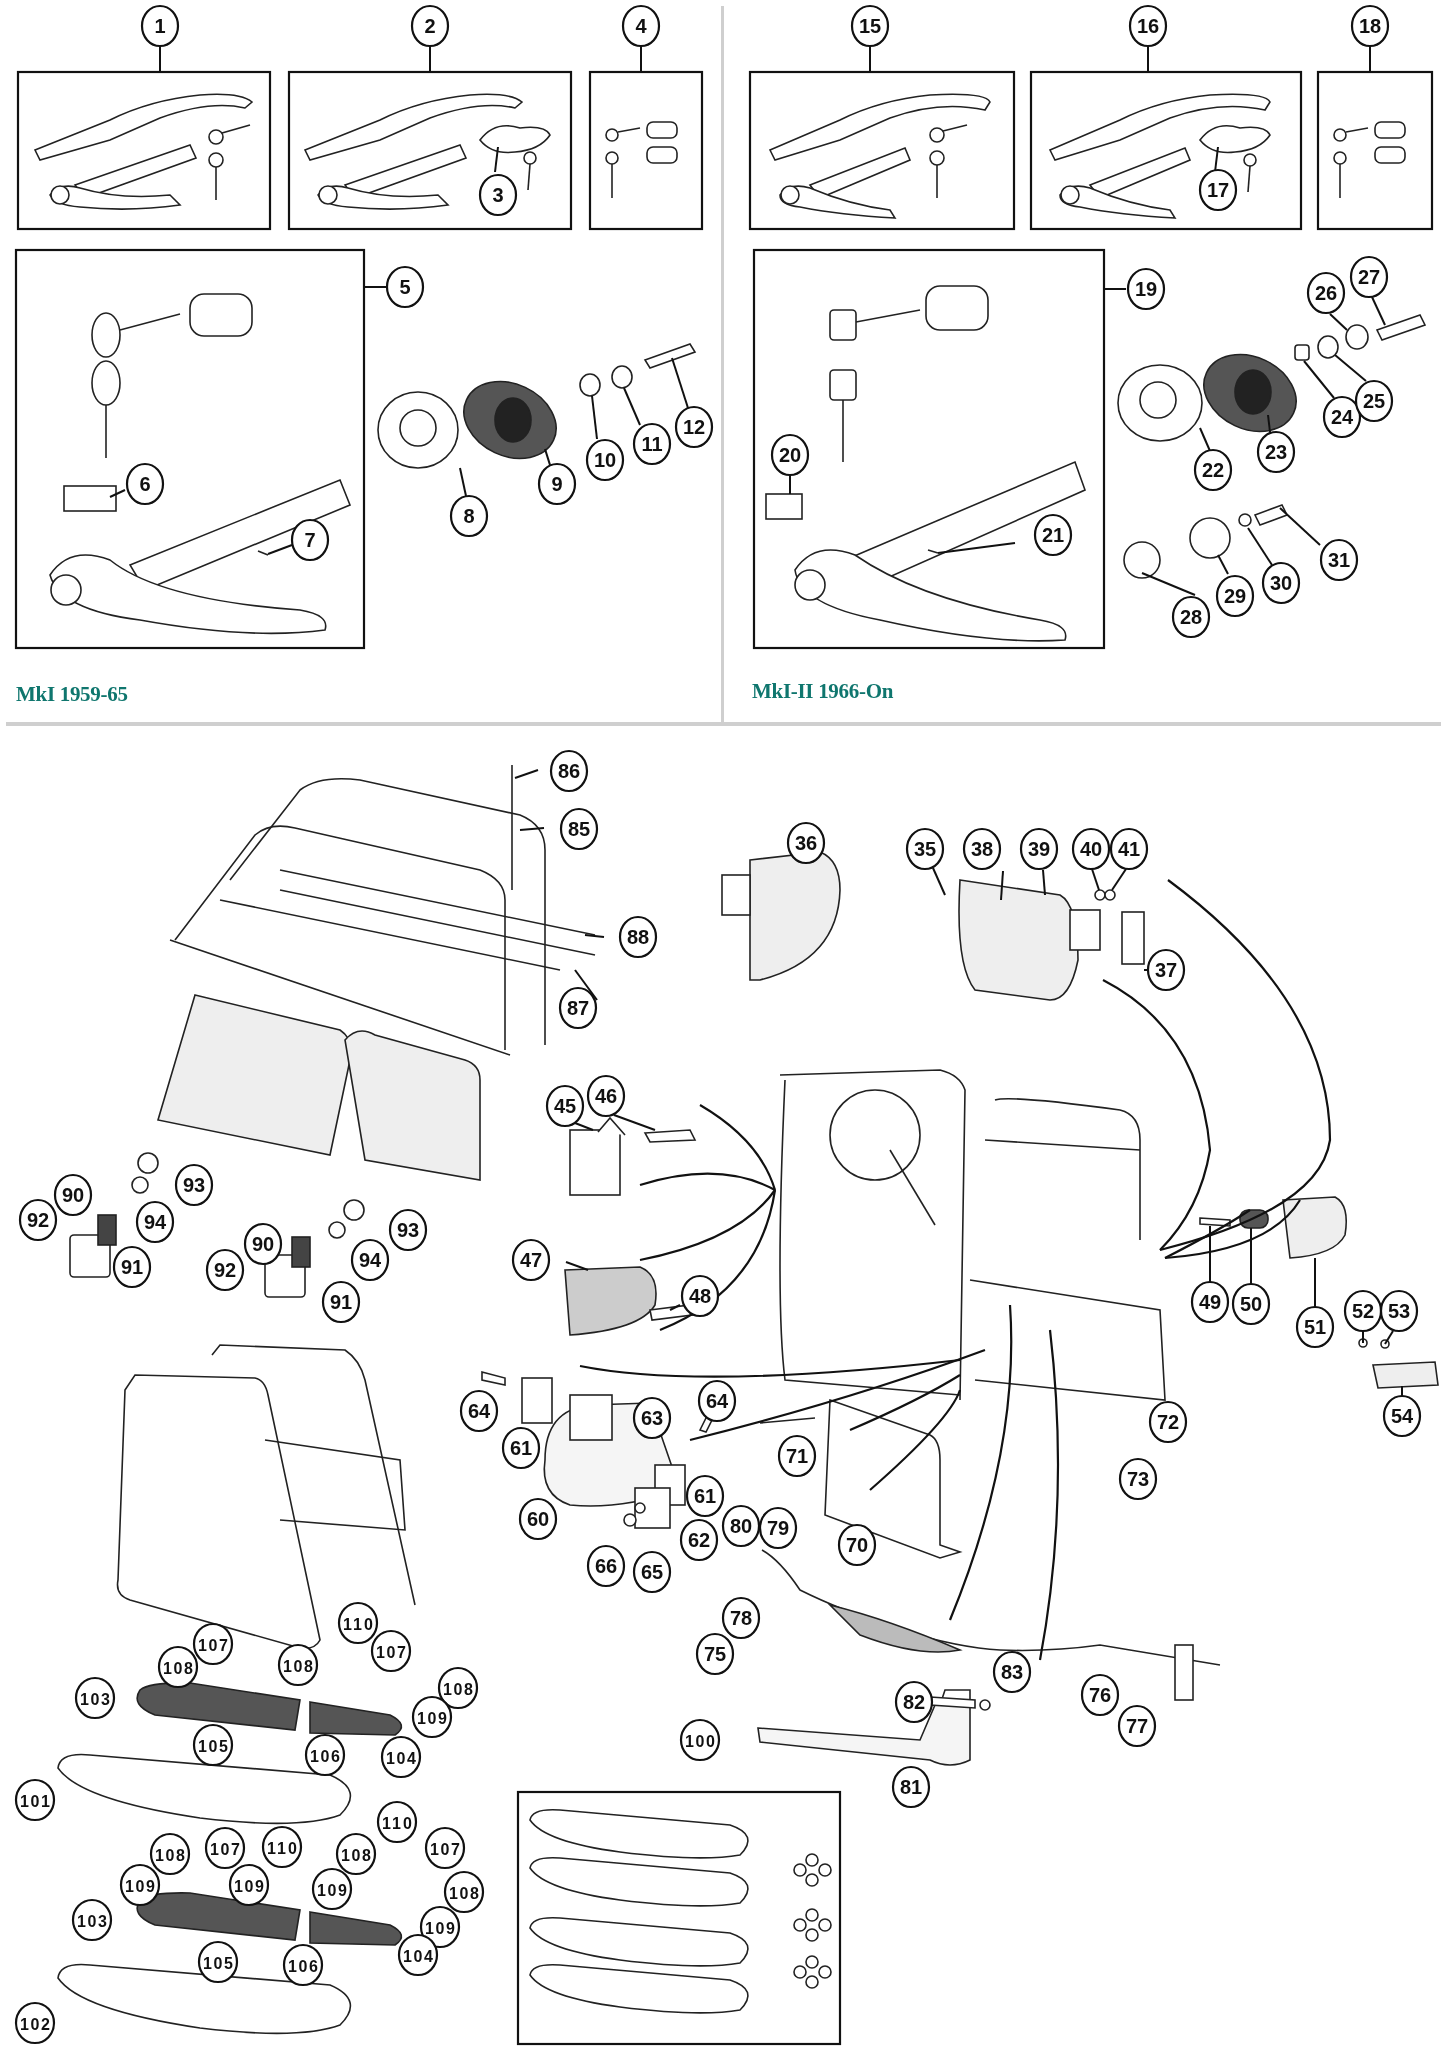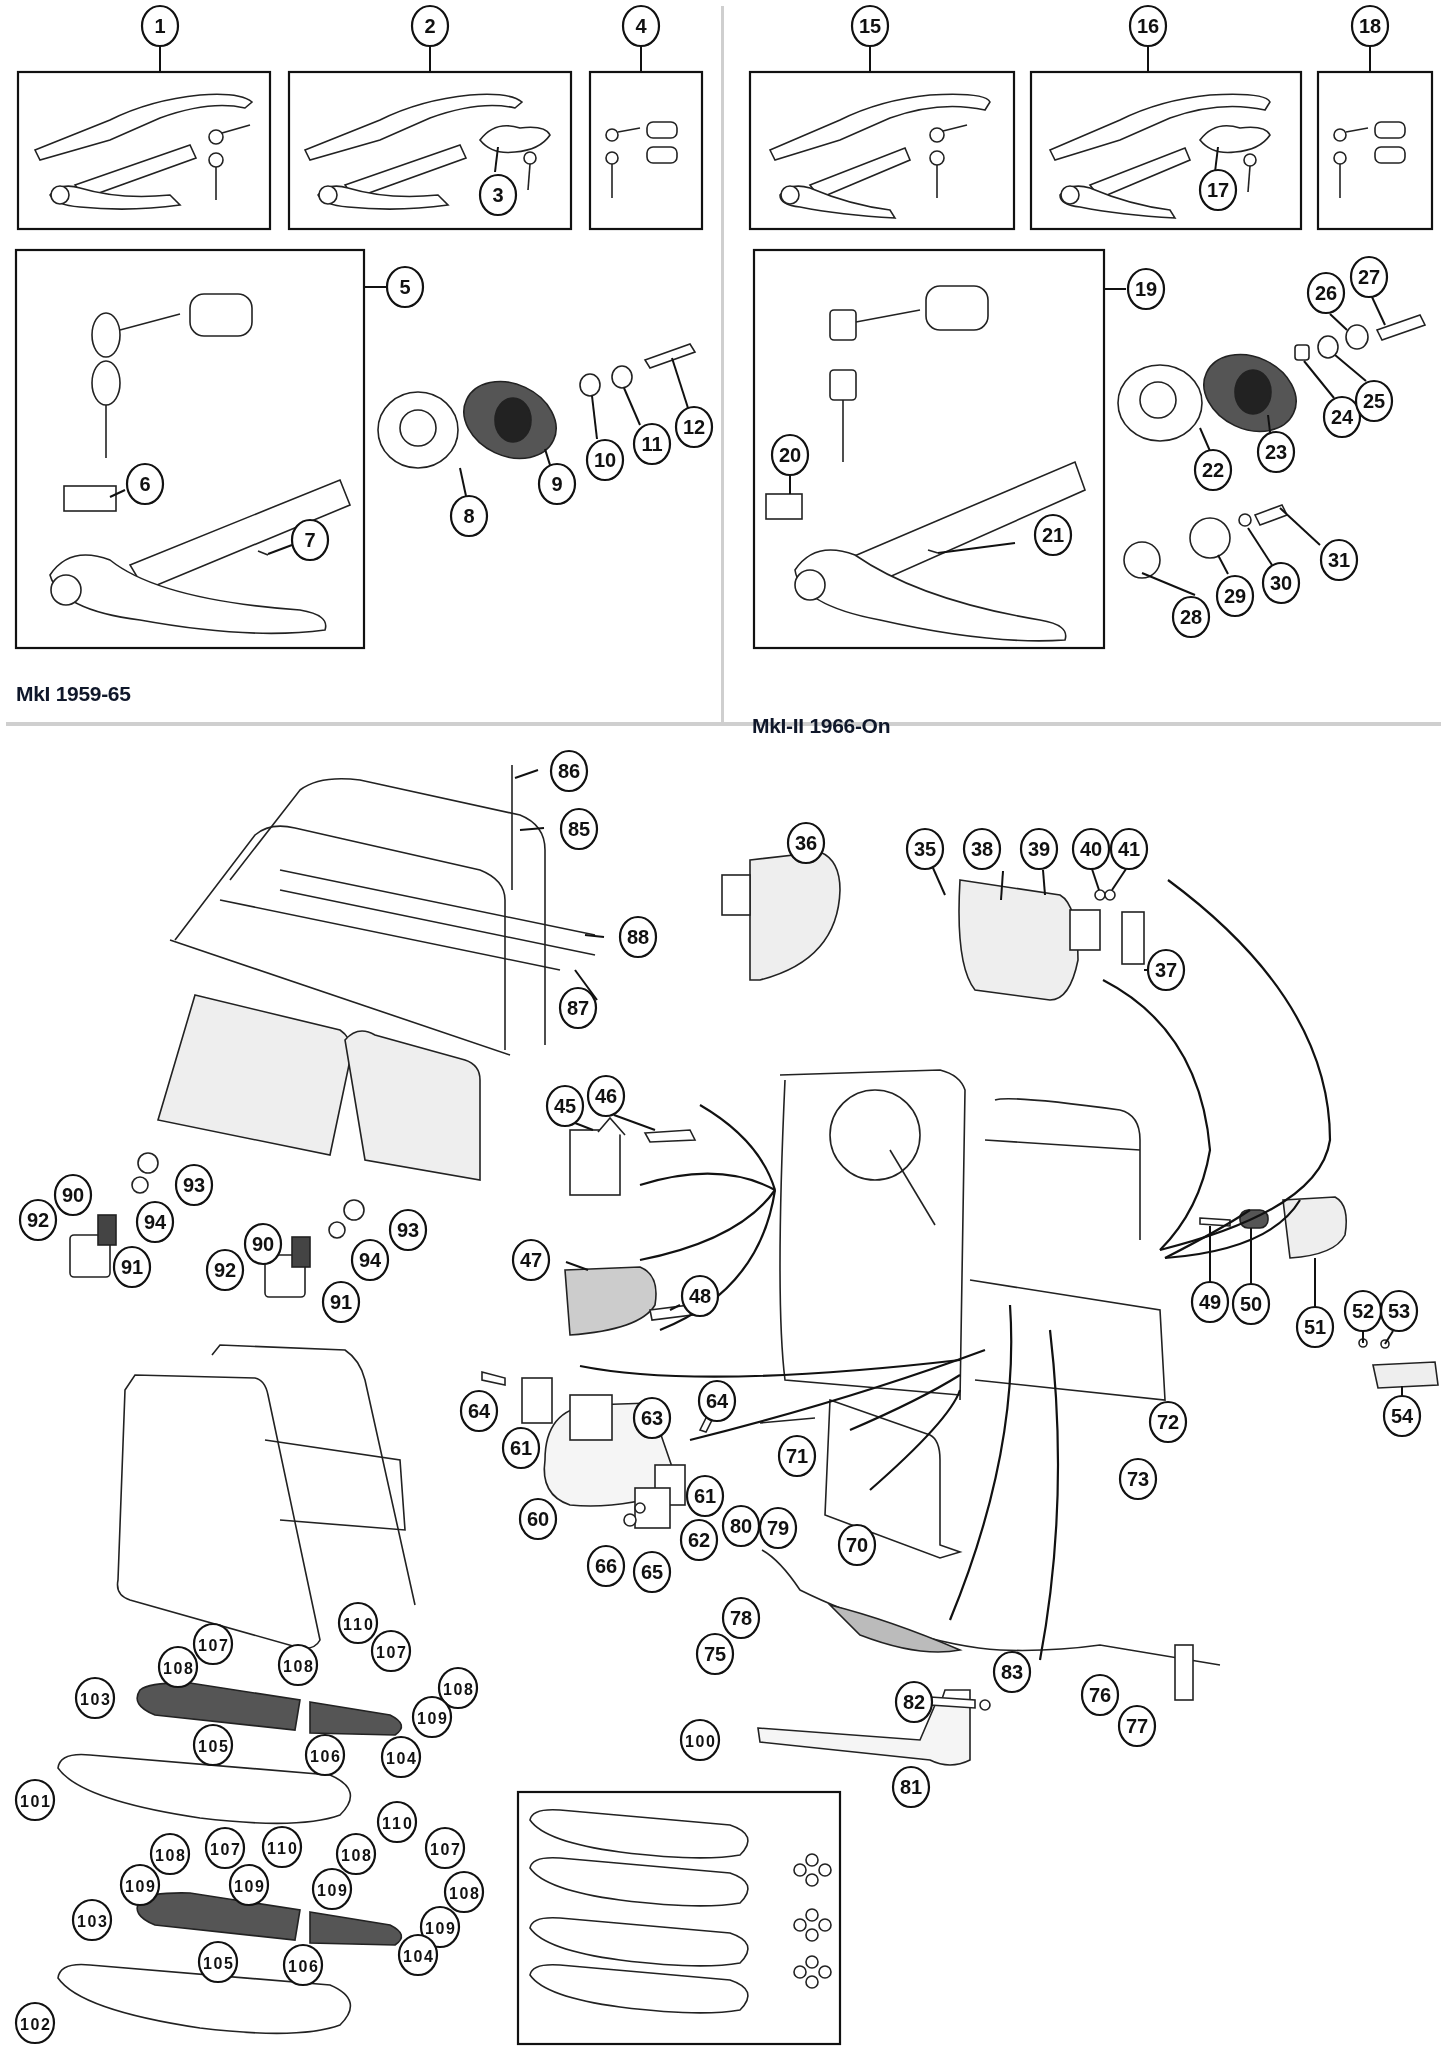--- a/index.html
+++ b/index.html
@@ -1,29 +1,29 @@
 <!DOCTYPE html>
 <html><head>
 <meta charset="utf-8">
 <style>
   html,body{margin:0;padding:0;background:#ffffff;}
   body{width:1449px;height:2048px;position:relative;overflow:hidden;font-family:"Liberation Sans",sans-serif;}
   #diagram{position:absolute;left:0;top:0;width:1449px;height:2048px;}
-  .caption{position:absolute;font-family:Liberation Sans, sans-serif;font-weight:bold;font-size:21px;color:#0f172a;letter-spacing:-0.3px;}
+  .caption{position:absolute;font-family:Liberation Serif, serif;font-weight:bold;font-size:21px;color:#0f766e;letter-spacing:-0.3px;}
   .divider-v{position:absolute;left:721px;top:6px;width:3px;height:718px;background:#cfcfcf;}
   .divider-h{position:absolute;left:6px;top:722px;width:1435px;height:4px;background:#cfcfcf;}
   svg text{font-family:"Liberation Sans",sans-serif;font-weight:bold;}
 </style>
 </head>
 <body>
 
 <div class="divider-v"></div>
 <div class="divider-h"></div>
 <div class="caption" style="left:16px;top:682px;">MkI 1959-65</div>
-<div class="caption" style="left:752px;top:714px;">MkI-II 1966-On</div>
+<div class="caption" style="left:752px;top:679px;">MkI-II 1966-On</div>
 
 <svg id="diagram" viewBox="0 0 1449 2048">
   <g fill="none" stroke="#111" stroke-width="2.2">
 
     <rect x="18" y="72" width="252" height="157"></rect>
     <rect x="289" y="72" width="282" height="157"></rect>
     <rect x="590" y="72" width="112" height="157"></rect>
     <rect x="16" y="250" width="348" height="398"></rect>
 
     <rect x="750" y="72" width="264" height="157"></rect>

